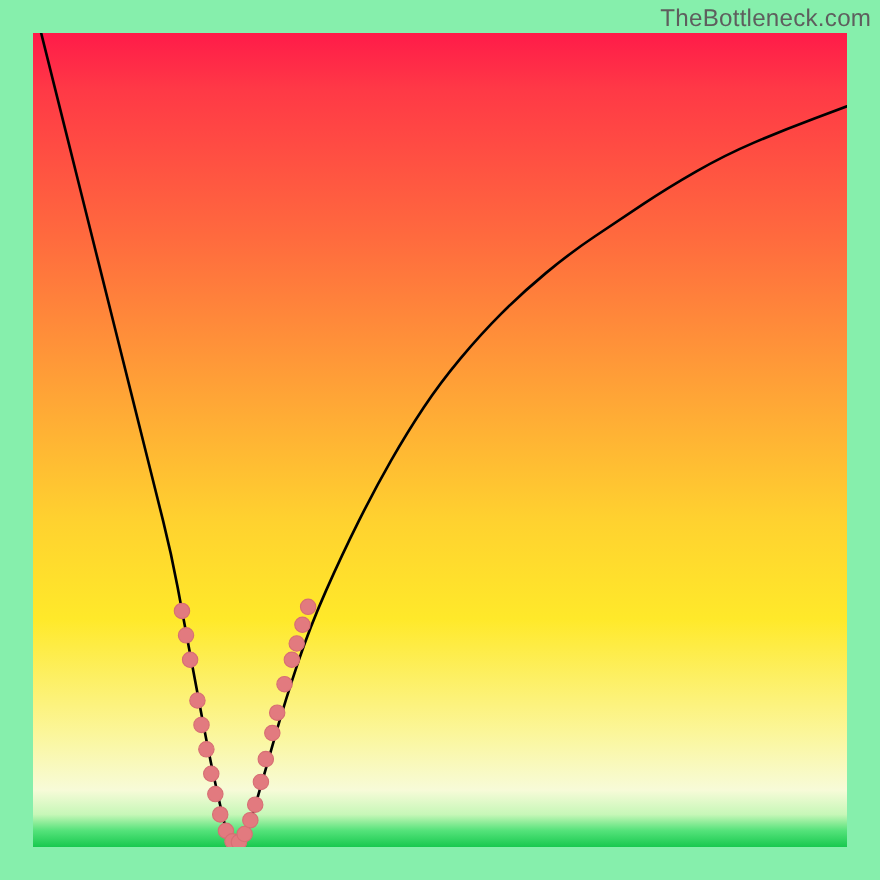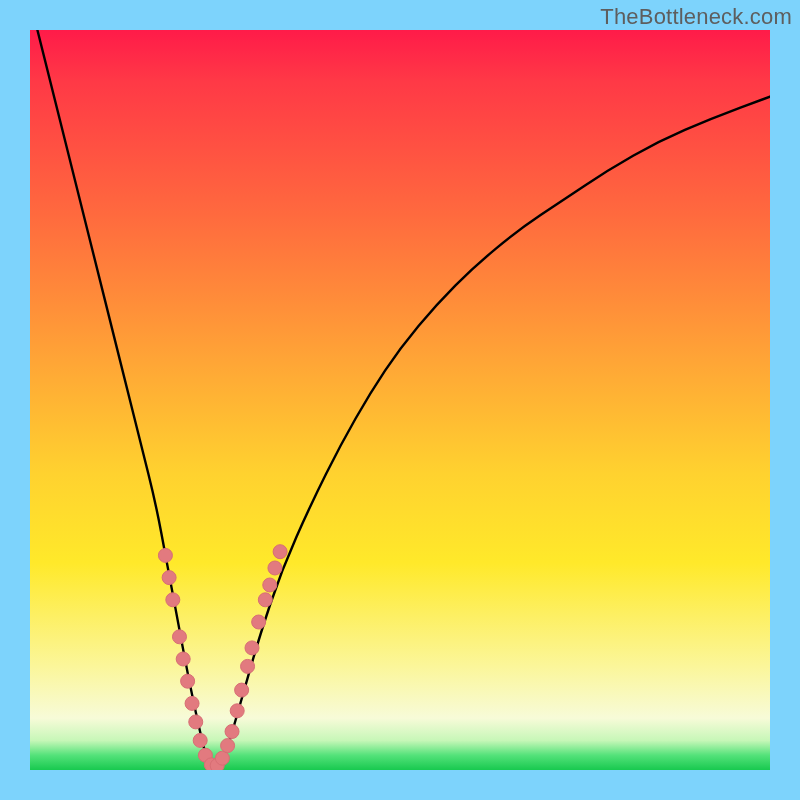--- a/index.html
+++ b/index.html
@@ -10,21 +10,21 @@
     overflow: hidden;
     background: #000;
     font-family: Arial, Helvetica, sans-serif;
   }
   .frame {
     position: absolute;
     left: 0;
     top: 0;
     width: 800px;
     height: 800px;
-    background: #7dd3fc;
+    background: #86efac;
   }
   .plot-area {
     position: absolute;
     left: 30px;
     top: 30px;
     width: 740px;
     height: 740px;
     
     background: linear-gradient(
       to bottom,

